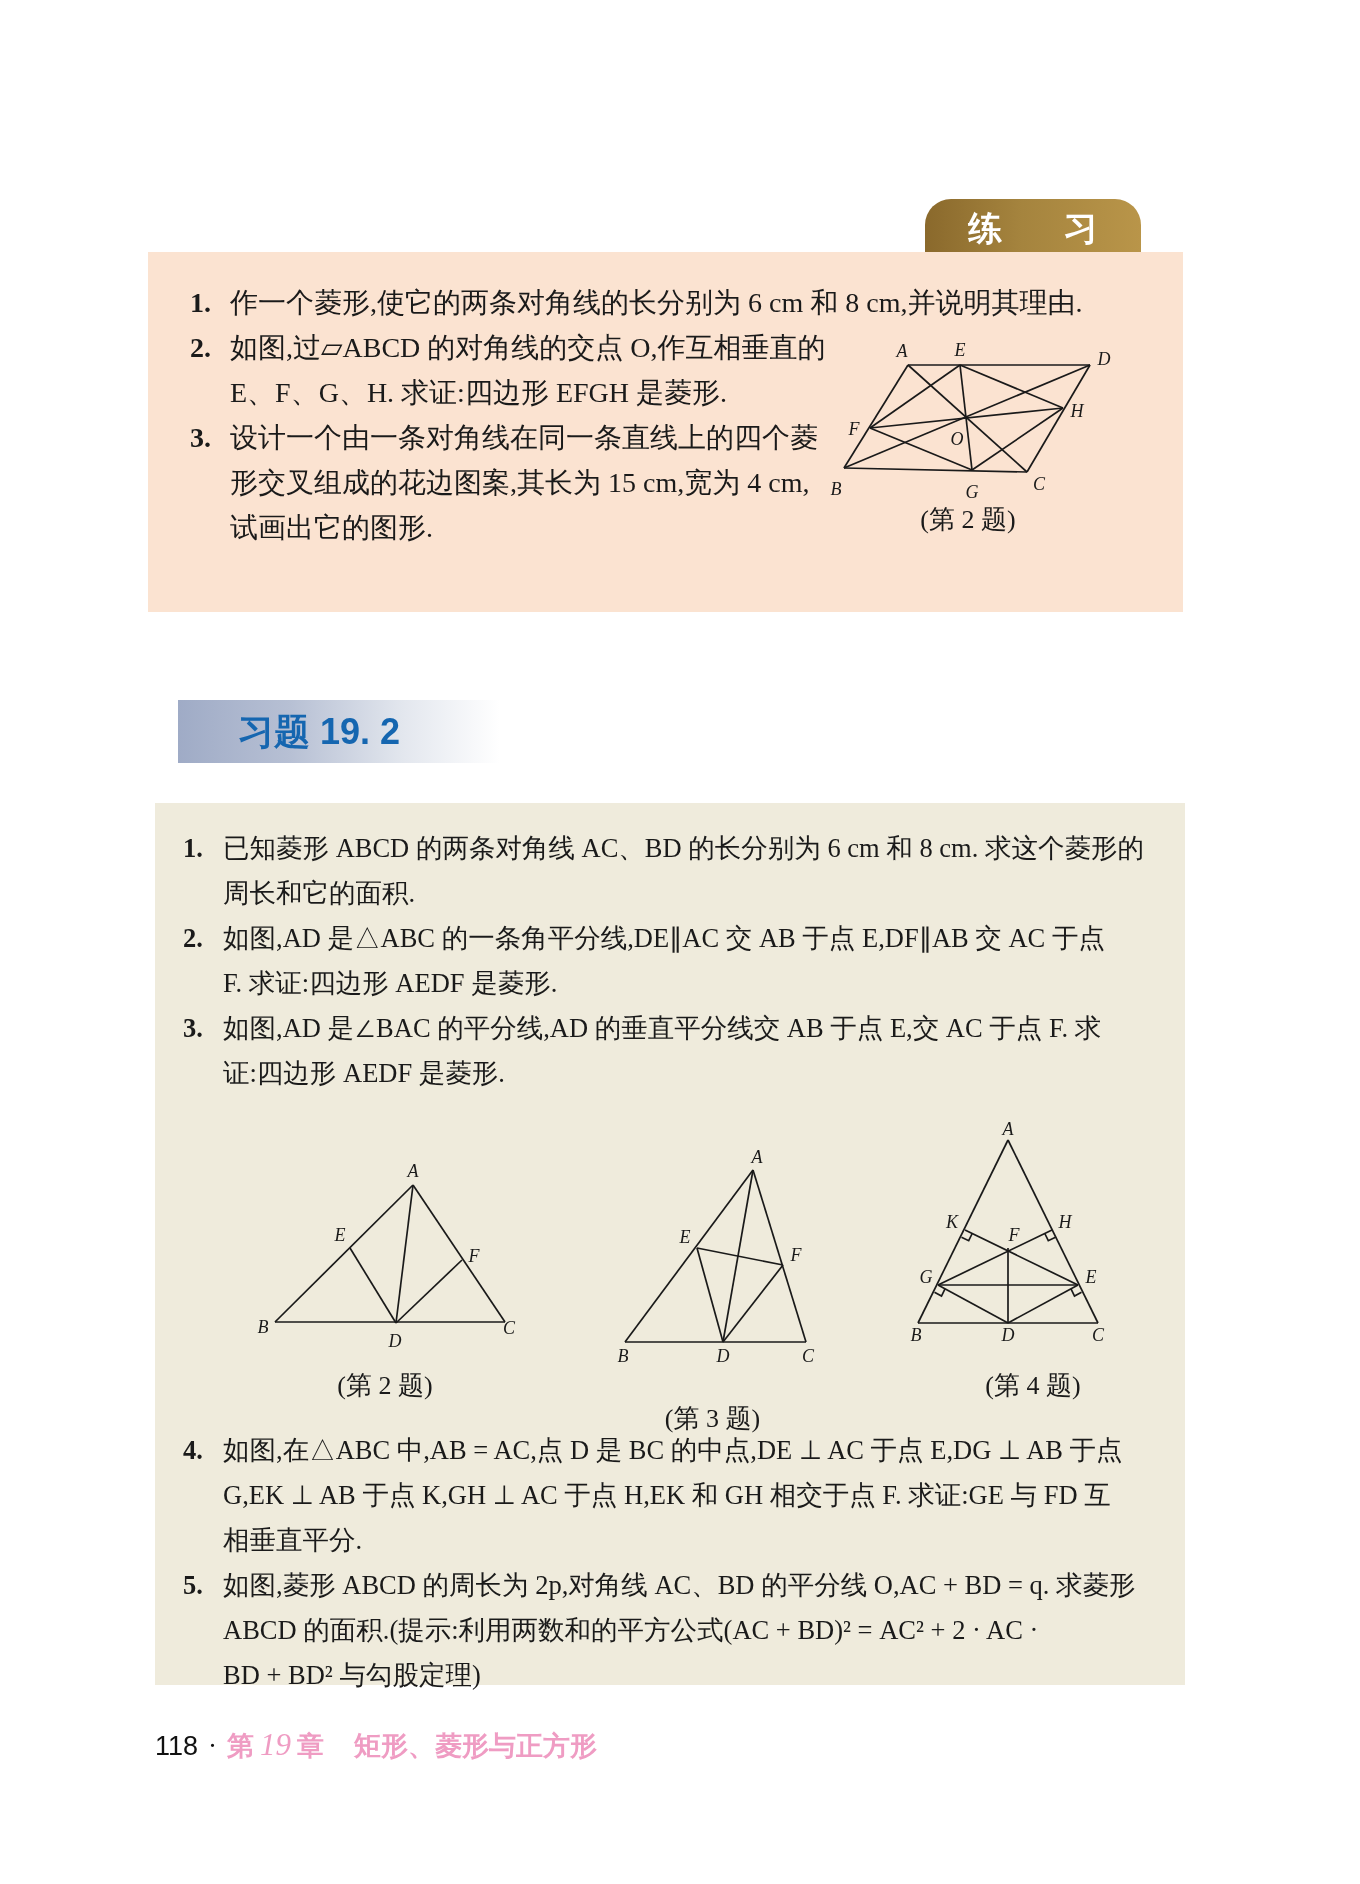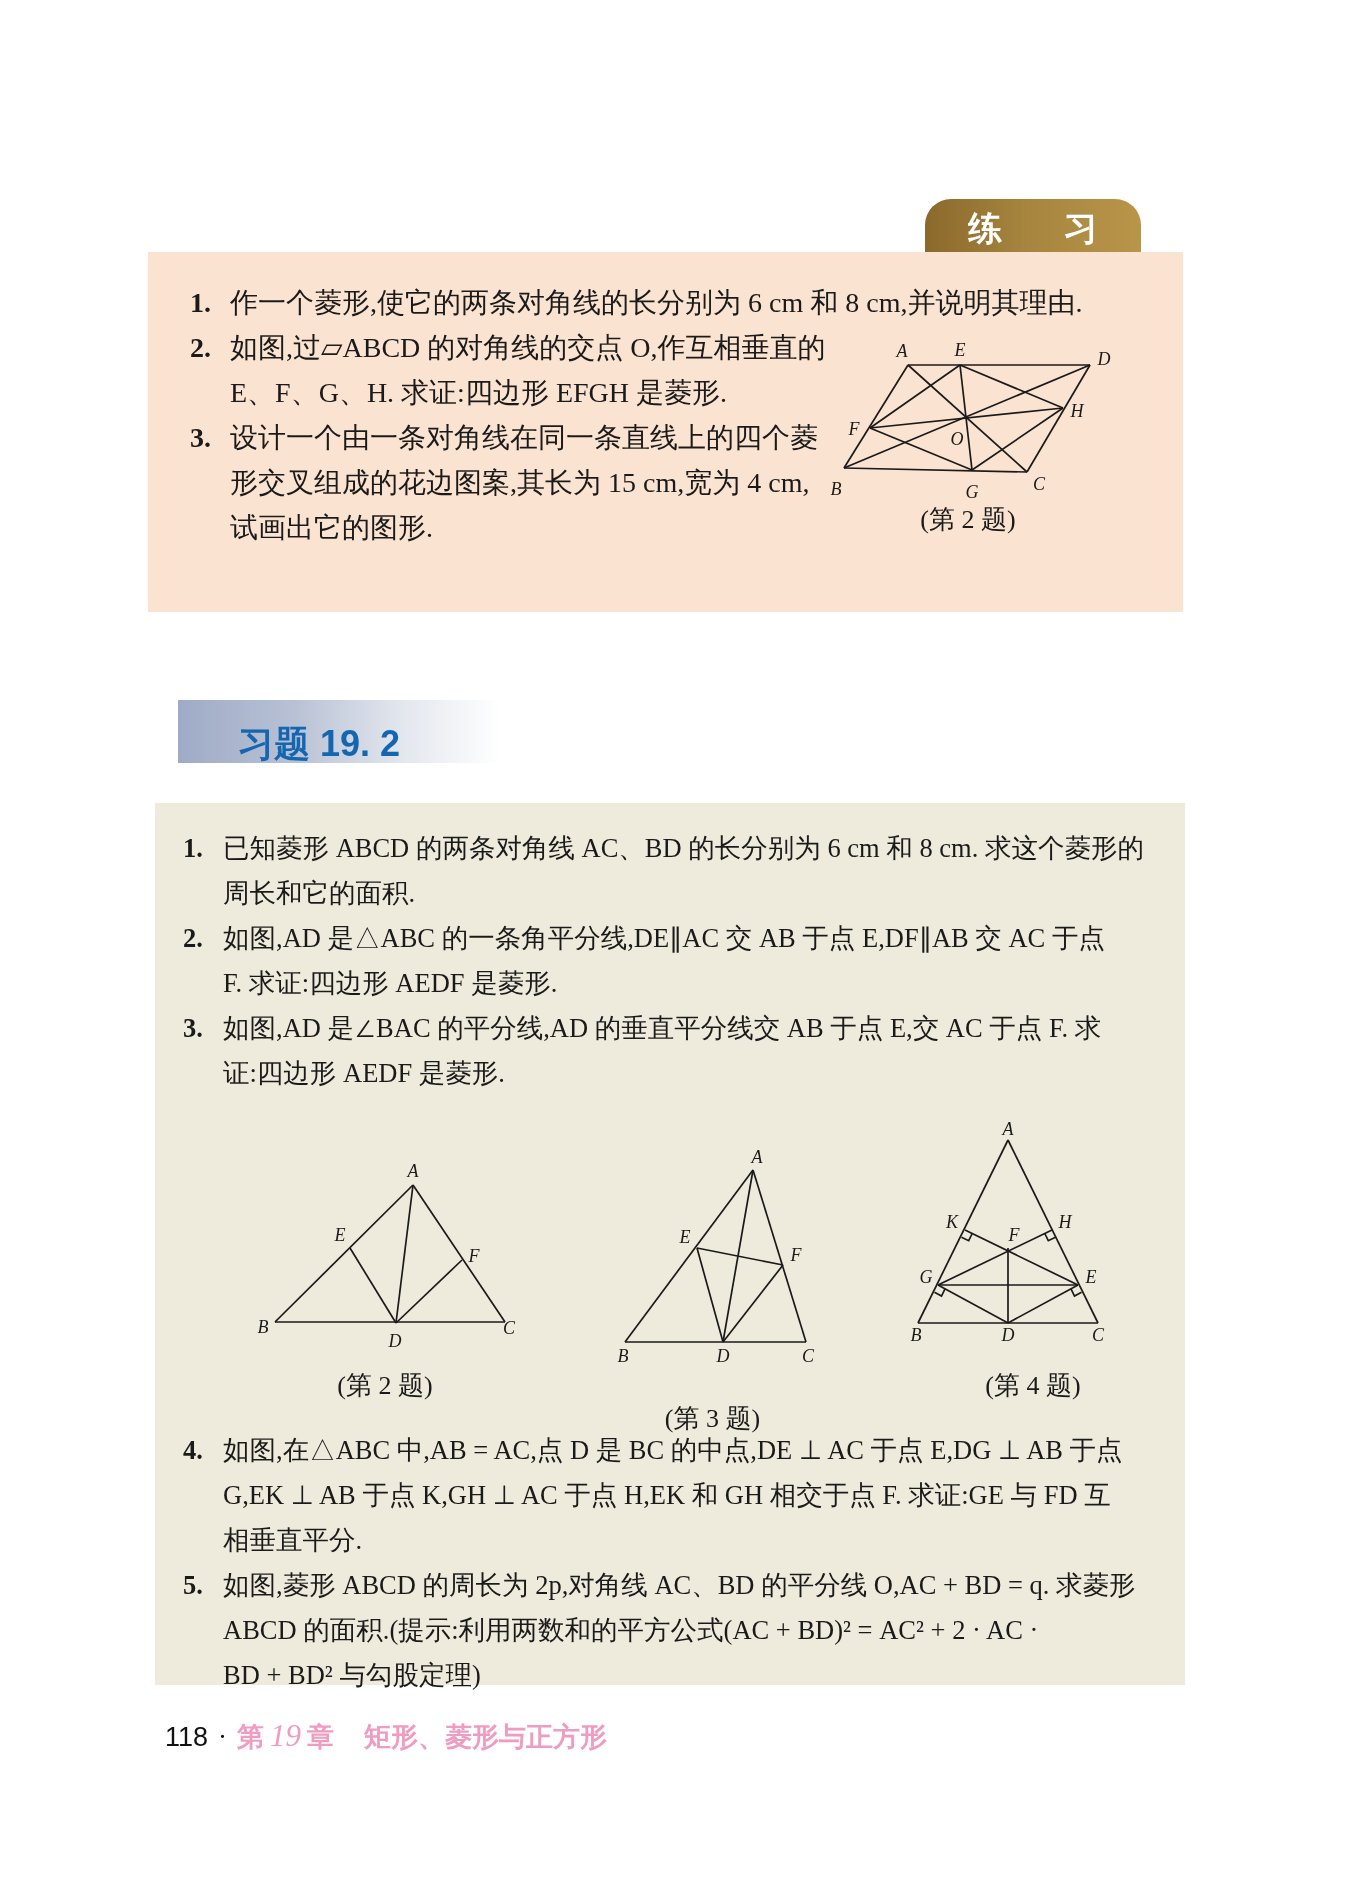--- a/index.html
+++ b/index.html
@@ -27,42 +27,42 @@
   .pline{display:flex;height:45px;line-height:45px;font-size:28px;white-space:nowrap;}
   .pline .num{width:40px;font-weight:bold;flex:0 0 40px;}
   .pline .txt{display:block;font-family:Liberation Serif, serif;}
   
   .ex-bar{
     position:absolute;left:178px;top:700px;width:322px;height:63px;
     background:linear-gradient(90deg,#9fabc6 0%,#b7c0d4 35%,#e3e7ee 70%,#ffffff 100%);
   }
   .ex-bar .t{
     font-family:"Liberation Sans",sans-serif;font-weight:bold;font-size:36px;
-    color:#1566b0;line-height:63px;padding-left:60px;display:block;margin-top:12px;
+    color:#1566b0;line-height:63px;padding-left:60px;display:block;
   }
   
   .beige-box{
     position:absolute;left:155px;top:803px;width:1030px;height:882px;
     background:#efebdc;
   }
   .problems{position:absolute;left:28px;top:23px;width:990px;}
   .line{display:flex;height:45px;line-height:45px;font-size:26.5px;white-space:nowrap;}
   .line .num{width:40px;font-weight:bold;flex:0 0 40px;}
   .fig-spacer{height:332px;}
   
   svg{position:absolute;overflow:visible;}
   svg line, svg polyline{stroke:#1a1a1a;stroke-width:1.7;fill:none;}
   svg text{font-family:"Liberation Serif",serif;font-style:italic;font-size:18px;fill:#1a1a1a;text-anchor:middle;}
   .fig-caption{
     position:absolute;font-size:26px;color:#1a1a1a;text-align:center;
     font-family:"Liberation Serif",serif;white-space:nowrap;
   }
   
   .footer{
-    position:absolute;left:165px;top:1715px;height:42px;line-height:42px;
+    position:absolute;left:155px;top:1715px;height:42px;line-height:59px;
     font-size:27px;white-space:nowrap;text-align:center;
   }
   .footer .pgnum{font-family:"Liberation Sans",sans-serif;color:#111;}
   .footer .dot{color:#111;padding:0 10px;}
   .footer .pink{color:#ef9cc3;font-weight:bold;}
   .footer .chnum{font-style:italic;font-size:31px;font-weight:normal;padding:0 6px;}
   .footer .title{margin-left:30px;}
 </style>
 </head>
 <body>

